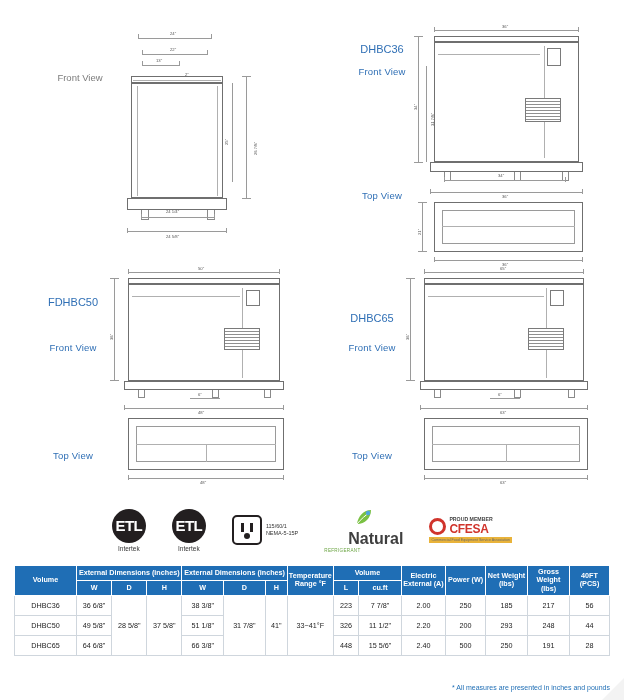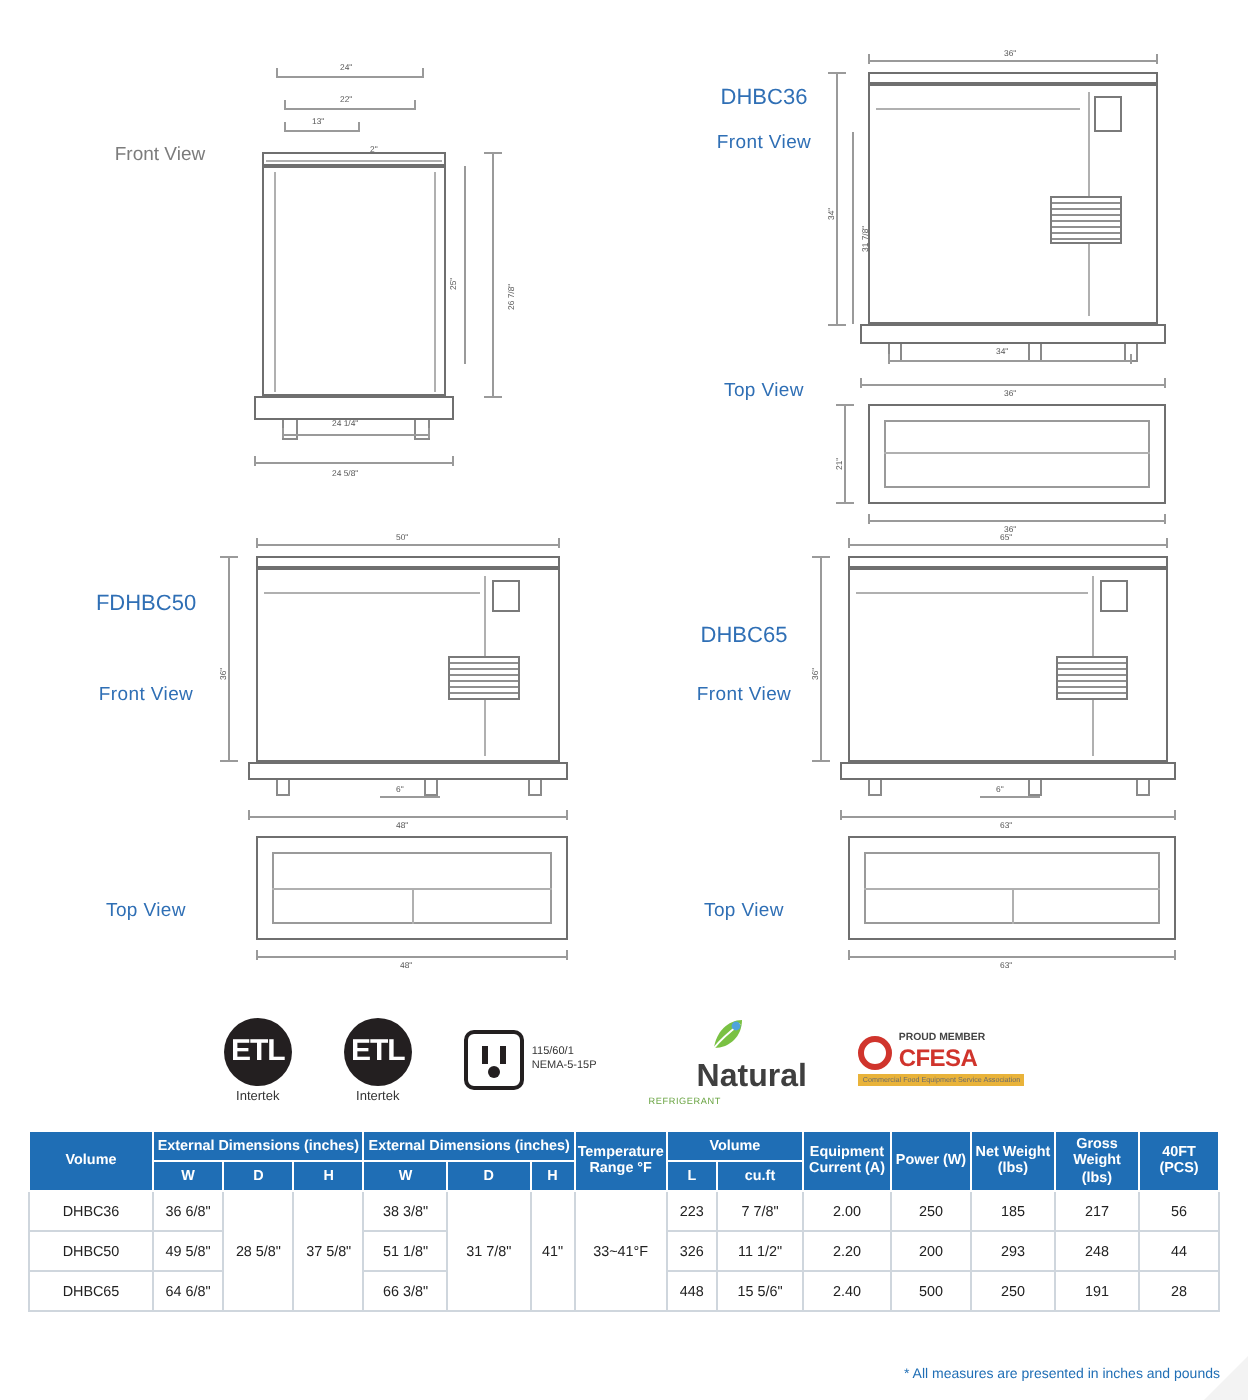--- a/index.html
+++ b/index.html
@@ -454,21 +454,21 @@
   </div>
 
   <table class="spec">
     <thead>
       <tr>
         <th rowspan="2" style="width:62px;">Volume</th>
         <th colspan="3" style="width:96px;">External Dimensions (inches)</th>
         <th colspan="3" style="width:96px;">External Dimensions (inches)</th>
         <th rowspan="2" style="width:46px;">Temperature Range °F</th>
         <th colspan="2" style="width:62px;">Volume</th>
-        <th rowspan="2" style="width:44px;">Equipment Current (A)</th>
+        <th rowspan="2" style="width:44px;">Electric External (A)</th>
         <th rowspan="2" style="width:40px;">Power (W)</th>
         <th rowspan="2" style="width:42px;">Net Weight (lbs)</th>
         <th rowspan="2" style="width:42px;">Gross Weight (lbs)</th>
         <th rowspan="2" style="width:40px;">40FT (PCS)</th>
       </tr>
       <tr>
         <th>W</th>
         <th>D</th>
         <th>H</th>
         <th>W</th>

